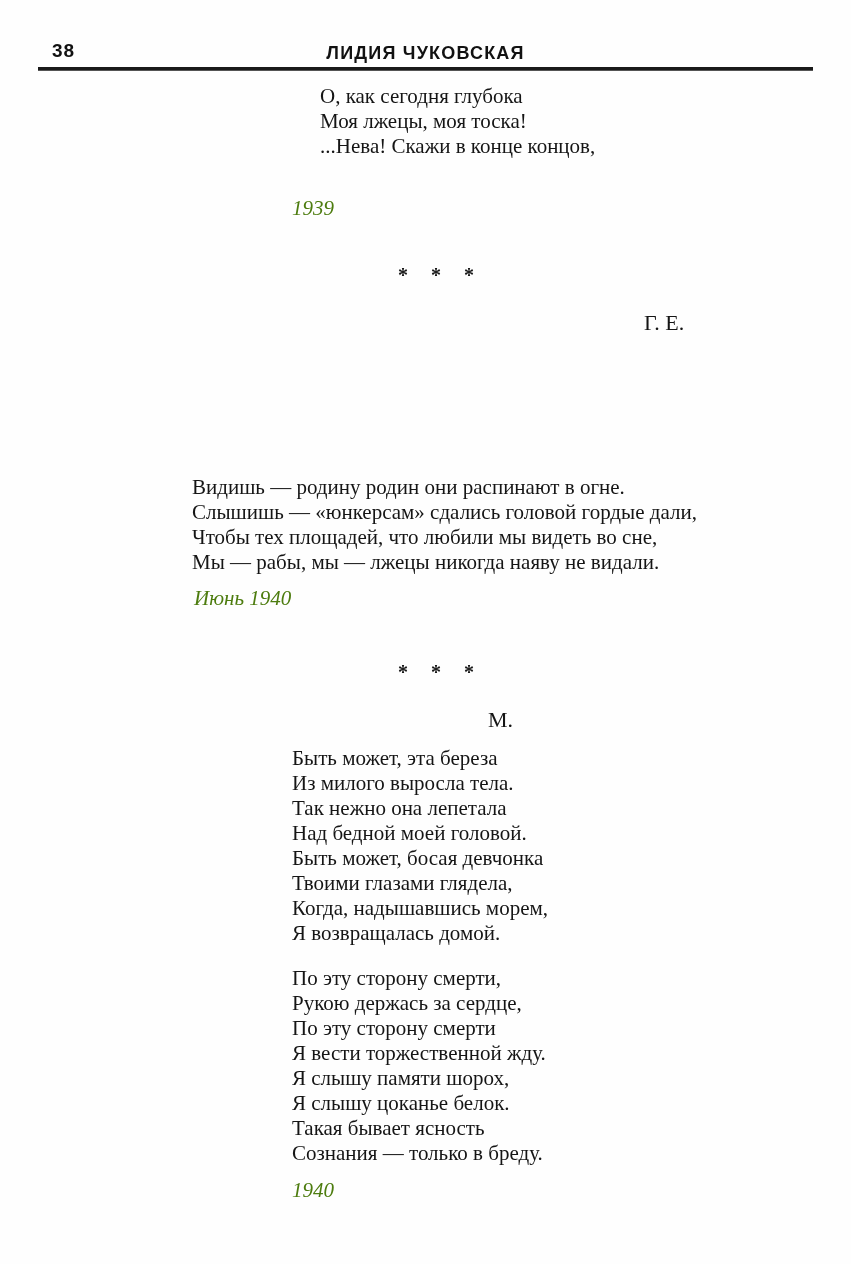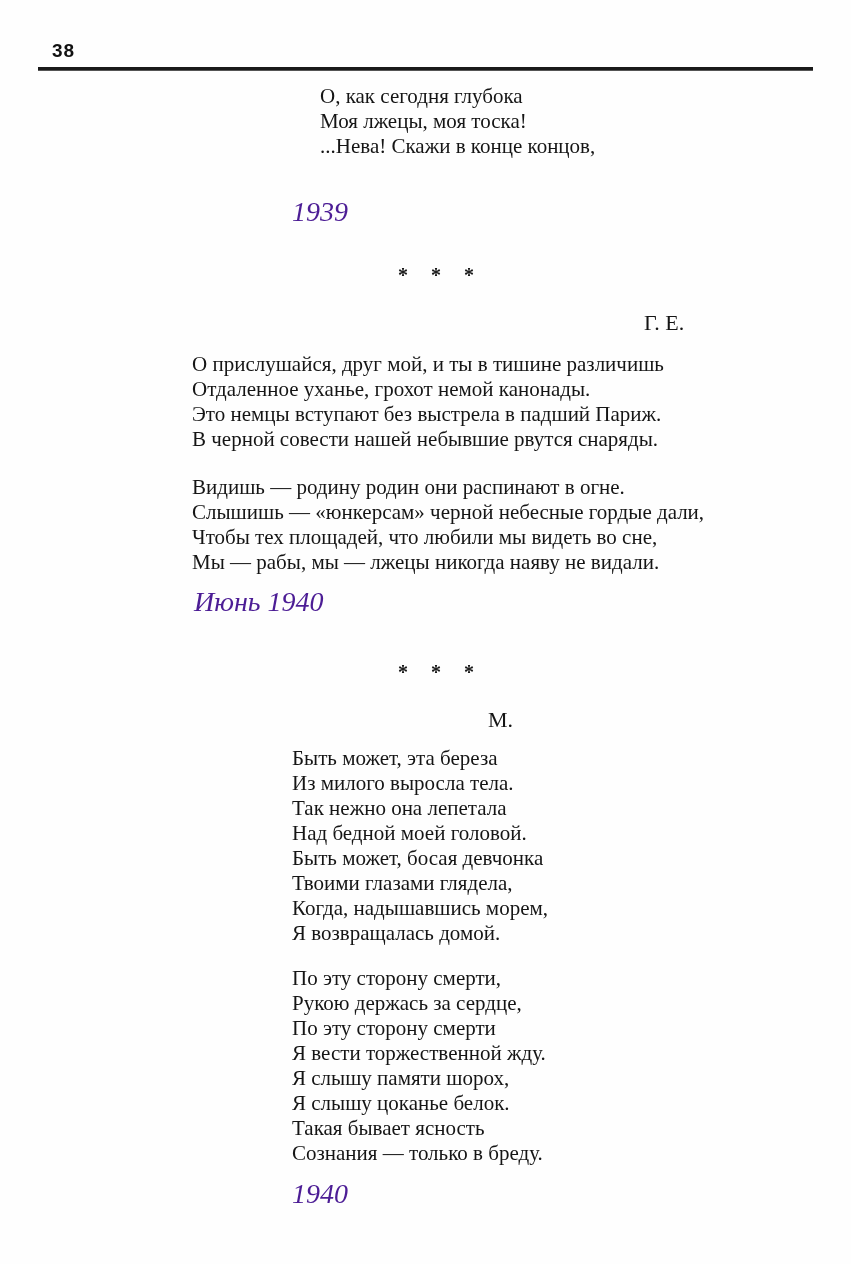--- a/index.html
+++ b/index.html
@@ -53,23 +53,23 @@
   
   .stanza {
     position: absolute;
     font-size: 21px;
     line-height: 25px;
     white-space: nowrap;
     color: #151515;
   }
   .poem-date {
     position: absolute;
-    font-size: 28px;
+    font-size: 21px;
     font-style: italic;
-    color: #4c1d95;
+    color: #4d7c0f;
   }
   .separator {
     position: absolute;
     font-size: 20px;
     font-weight: 700;
     letter-spacing: 9px;
     color: #151515;
   }
   .dedication {
     position: absolute;
@@ -90,41 +90,36 @@
   #poem3-stanza1       { left: 292px; top: 746px; }
   #poem3-stanza2       { left: 292px; top: 966px; }
   #poem3-date          { left: 292px; top: 1178px; }
 </style>
 </head>
 <body>
 
 <div class="page">
 
   <div class="page-number">38</div>
+  <div class="running-title">ЛИДИЯ ЧУКОВСКАЯ</div>
   <div class="header-rule"></div>
 
   <div class="stanza" id="poem1-stanza">
     <div>О, как сегодня глубока</div>
     <div>Моя лжецы, моя тоска!</div>
     <div>...Нева! Скажи в конце концов,</div>
   </div>
   <div class="poem-date" id="poem1-date">1939</div>
 
   <div class="separator" id="separator-1">* * *</div>
 
   <div class="dedication" id="dedication-ge">Г. Е.</div>
-  <div class="stanza" id="poem2-stanza1">
-    <div>О прислушайся, друг мой, и ты в тишине различишь</div>
-    <div>Отдаленное уханье, грохот немой канонады.</div>
-    <div>Это немцы вступают без выстрела в падший Париж.</div>
-    <div>В черной совести нашей небывшие рвутся снаряды.</div>
-  </div>
   <div class="stanza" id="poem2-stanza2">
     <div>Видишь — родину родин они распинают в огне.</div>
-    <div>Слышишь — «юнкерсам» черной небесные гордые дали,</div>
+    <div>Слышишь — «юнкерсам» сдались головой гордые дали,</div>
     <div>Чтобы тех площадей, что любили мы видеть во сне,</div>
     <div>Мы — рабы, мы — лжецы никогда наяву не видали.</div>
   </div>
   <div class="poem-date" id="poem2-date">Июнь 1940</div>
 
   <div class="separator" id="separator-2">* * *</div>
 
   <div class="dedication" id="dedication-m">М.</div>
   <div class="stanza" id="poem3-stanza1">
     <div>Быть может, эта береза</div>

